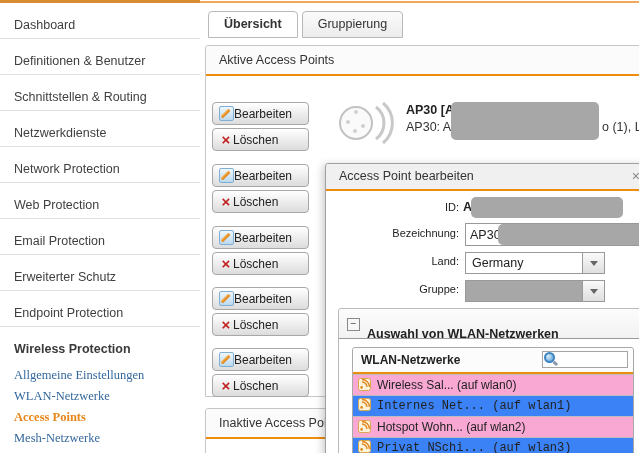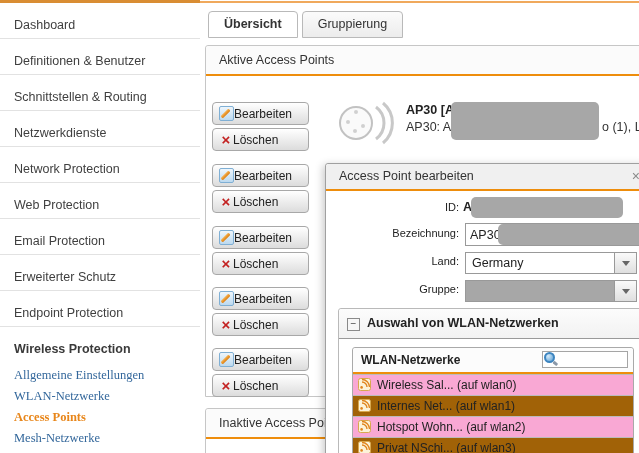--- a/index.html
+++ b/index.html
@@ -55,56 +55,56 @@
       border:1px solid #a0a0a0;border-radius:3px 3px 0 0;box-sizing:border-box;
       box-shadow:-2px 2px 8px rgba(0,0,0,0.22);z-index:10;overflow:hidden;}
   .dialog-header{position:relative;height:25px;line-height:25px;padding-left:13px;background:#f0f0f0;
       border-bottom:2px solid #ee8d0c;font-size:12.5px;color:#333;border-radius:3px 3px 0 0;}
   .dialog-close{position:absolute;right:6px;top:0;color:#8a8a8a;font-size:14px;cursor:pointer;}
   .f-label{position:absolute;left:3px;width:130px;text-align:right;font-size:11px;color:#222;}
   .redact.id{left:145px;top:33px;width:152px;height:21px;}
   .name-input{position:absolute;left:139px;top:59px;width:190px;height:23px;border:1px solid #999;
       box-sizing:border-box;font-family:"Liberation Sans",sans-serif;font-size:12.5px;padding:0 0 0 4px;color:#222;background:#fff;}
   .redact.name{left:172px;top:60px;width:152px;height:21px;}
-  .selectbox{position:absolute;left:139px;width:172px;height:22px;border:1px solid #999;background:#fff;
+  .selectbox{position:absolute;left:139px;width:140px;height:22px;border:1px solid #999;background:#fff;
       box-sizing:border-box;font-size:12.5px;color:#222;cursor:pointer;}
   .selectbox .sel-text{position:absolute;left:6px;top:3px;}
   .sel-chev{position:absolute;right:0;top:0;width:21px;height:20px;border-left:1px solid #999;
       background:linear-gradient(#fafafa,#dfdfdf);}
   .sel-chev::after{content:"";position:absolute;left:7px;top:8px;width:0;height:0;
       border-left:4px solid transparent;border-right:4px solid transparent;border-top:5px solid #666;}
   .selectbox.redacted{background:#a7a7a7;}
 
   
   .subpanel{position:absolute;left:12px;top:144px;width:310px;height:160px;border:1px solid #b9b9b9;
       border-radius:3px 3px 0 0;box-sizing:border-box;background:#fff;}
   .subpanel-header{position:relative;height:29px;background:linear-gradient(#fcfcfc,#f2f2f2);
       border-bottom:1px solid #999;border-radius:3px 3px 0 0;}
   .collapse-box{position:absolute;left:8px;top:9px;width:11px;height:11px;border:1px solid #8a8a8a;
       background:#f7f7f7;font-size:10px;line-height:9px;text-align:center;color:#444;cursor:pointer;}
-  .subpanel-title{position:absolute;left:28px;top:7px;font-size:12.5px;font-weight:bold;color:#222;}
+  .subpanel-title{position:absolute;left:28px;top:18px;font-size:12.5px;font-weight:bold;color:#222;}
 
   
   .ntable{position:absolute;left:13px;top:38px;width:282px;border:1px solid #a9a9a9;
       border-radius:3px 3px 0 0;box-sizing:border-box;background:#fff;}
   .ntable-header{position:relative;height:24px;background:#fcfcfc;border-bottom:2px solid #ee8d0c;border-radius:3px 3px 0 0;}
   .ntable-title{position:absolute;left:8px;top:5px;font-size:12px;font-weight:bold;color:#222;}
   .search-wrap{position:absolute;right:5px;top:3px;width:86px;height:17px;}
   .search-input{position:absolute;left:0;top:0;width:86px;height:17px;border:1px solid #a5a5a5;
       box-sizing:border-box;font-family:"Liberation Sans",sans-serif;font-size:11px;padding:0 2px 0 16px;}
   .mag{position:absolute;left:2px;top:1px;width:14px;height:14px;z-index:2;}
   .mag::before{content:"";position:absolute;left:0;top:0;width:7px;height:7px;border-radius:50%;
       border:2px solid #3d85c0;background:radial-gradient(circle at 30% 30%,#d8ecfa,#5a9fd4);}
   .mag::after{content:"";position:absolute;left:9px;top:10px;width:5px;height:2.5px;background:#8a98a8;
       transform:rotate(38deg);border-radius:1px;}
   .nrow{height:20px;line-height:20px;font-size:12px;color:#222;border-top:1px solid #bbb;
       white-space:nowrap;overflow:hidden;cursor:pointer;}
   .nrow:first-of-type{border-top:none;}
   .nrow.odd{background:#f9a8d4;}
-  .nrow.even{background:#a16207;}
+  .nrow.even{background:#3b82f6;font-family:Liberation Mono, monospace;}
   .nrow svg{vertical-align:-2px;margin:0 6px 0 5px;}
 </style>
 </head>
 <body>
 
 <div class="topbar-left"></div>
 <div class="topbar-right"></div>
 
 <div class="sidebar">
   <div class="nav-main">Dashboard</div>

